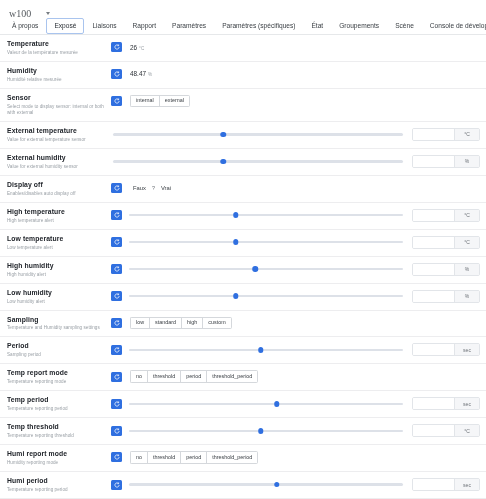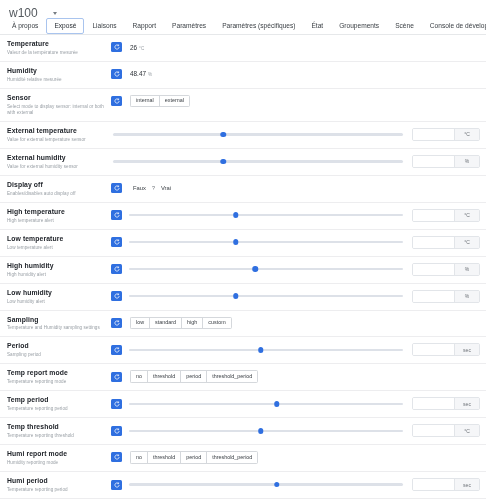--- a/index.html
+++ b/index.html
@@ -19,23 +19,24 @@
   
   .topbar {
     height: 18px;
     padding: 3px 0 0 9px;
     box-sizing: border-box;
   }
   .device-select {
     display: inline-flex;
     align-items: center;
     gap: 15px;
-    font-size: 12px;
+    font-size: 10px;
     color: #555a5f;
     cursor: pointer;
+    font-family: Liberation Serif, serif;
   }
   .caret {
     width: 0; height: 0;
     border-left: 2.5px solid transparent;
     border-right: 2.5px solid transparent;
     border-top: 3px solid #777d83;
     display: inline-block;
   }
 
   

